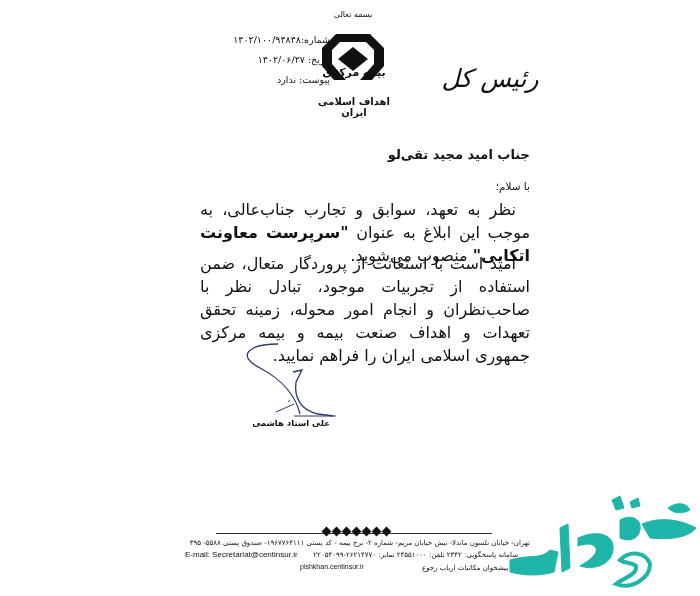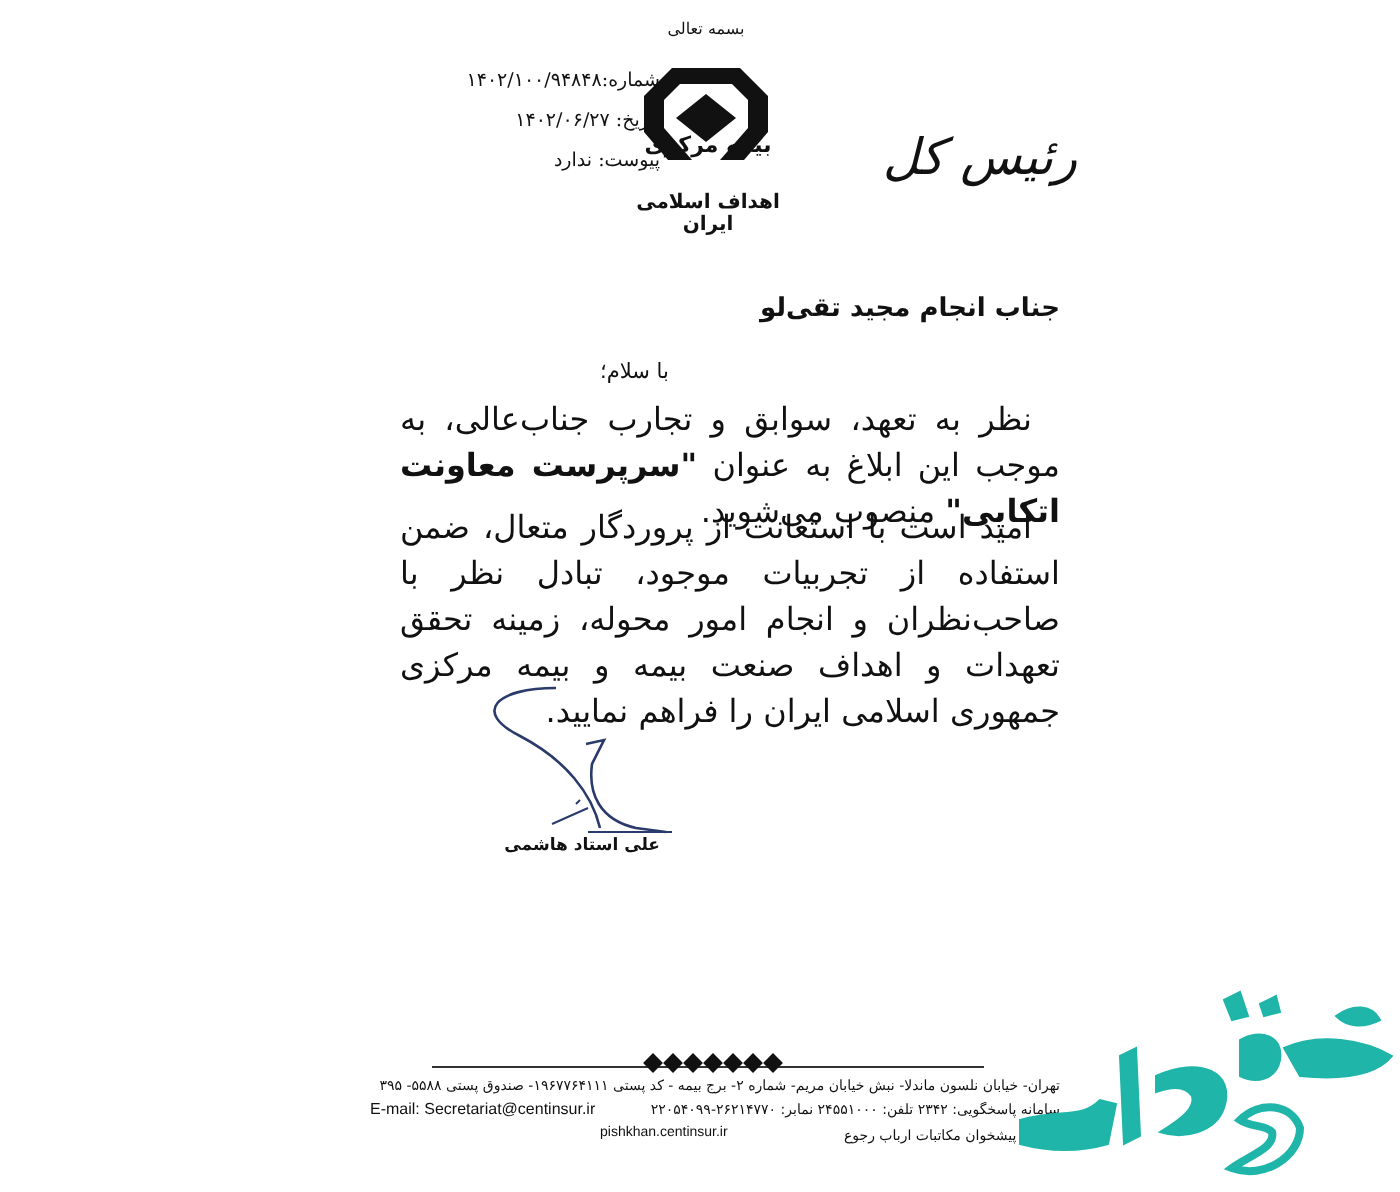--- a/index.html
+++ b/index.html
@@ -10,21 +10,21 @@
     .abs { position: absolute; }
     .rtl { direction: rtl; unicode-bidi: plaintext; }
     .basmala { left: 320px; top: 10px; width: 66px; text-align: center; font-size: 8px; }
     .meta { left: 190px; width: 140px; text-align: right; font-size: 9.5px; direction: rtl; }
     .meta .lbl { font-family: "DejaVu Serif", serif; margin-top: 41px; }
     .logo { left: 322px; top: 34px; width: 62px; height: 46px; }
     .logo-text { left: 306px; width: 96px; text-align: center; font-weight: bold; direction: rtl; }
     .title-script { left: 440px; top: 40px; width: 100px; text-align: center; font-family: "DejaVu Serif", serif; font-style: italic; font-size: 25px; direction: rtl; margin-top: 24px; }
     .body-text { left: 200px; width: 330px; direction: rtl; text-align: justify; font-family: "DejaVu Sans", sans-serif; font-size: 16px; line-height: 23px; }
     .addressee { left: 280px; top: 147px; width: 250px; direction: rtl; text-align: right; font-weight: bold; font-size: 13px; }
-    .salam { left: 300px; top: 180px; width: 230px; direction: rtl; text-align: left; font-size: 10.5px; }
+    .salam { left: 300px; top: 180px; width: 230px; direction: rtl; text-align: right; font-size: 10.5px; }
     .p1 { top: 198px; }
     .p2 { top: 252px; }
     .indent { display: inline-block; width: 14px; }
     b.em { font-weight: bold; }
     .signature { left: 238px; top: 342px; width: 110px; height: 80px; }
     .signer { left: 240px; top: 418px; width: 90px; font-size: 8.5px; direction: rtl; font-weight: bold; }
     .sep { left: 216px; top: 533px; width: 276px; height: 1px; background: #333; }
     .diamonds { left: 322px; top: 528px; display: flex; gap: 1px; }
     .diamond { width: 7px; height: 7px; background: #111; transform: rotate(45deg); margin: 0 1px; }
     .footer { right: 195px; width: 340px; font-size: 7px; direction: rtl; text-align: right; white-space: nowrap; overflow: hidden; }
@@ -53,21 +53,21 @@
 <svg class="abs logo" viewBox="0 0 62 46">
   <polygon points="14,0 48,0 62,14 62,32 50,46 38,46 45,38 52,30 52,16 44,8 18,8 10,16 10,30 17,38 24,46 12,46 0,32 0,14" fill="#111"></polygon>
   <polygon points="18,11 44,11 49,16 49,30 42,38 20,38 13,30 13,16" fill="#fff"></polygon>
   <polygon points="31,13 46,25 31,37 16,25" fill="#111"></polygon>
 </svg>
 <div class="abs logo-text" style="top:66px; font-size:11px;">بیمه مرکزی</div>
 <div class="abs logo-text" style="top:96px; font-size:10px;">اهداف اسلامی ایران</div>
 
 <div class="abs title-script">رئیس کل</div>
 
-<div class="abs addressee">جناب انجام مجید تقی‌لو</div>
+<div class="abs addressee">جناب امید مجید تقی‌لو</div>
 <div class="abs salam">با سلام؛</div>
 
 <div class="abs body-text p1">
   <span class="indent"></span><span>نظر به تعهد، سوابق و تجارب جناب‌عالی، به موجب این ابلاغ به عنوان </span><b class="em">"سرپرست معاونت اتکایی"</b><span> منصوب می‌شوید.</span>
 </div>
 
 <div class="abs body-text p2">
   <span class="indent"></span><span>امید است با استعانت از پروردگار متعال، ضمن استفاده از تجربیات موجود، تبادل نظر با صاحب‌نظران و انجام امور محوله، زمینه تحقق تعهدات و اهداف صنعت بیمه و بیمه مرکزی جمهوری اسلامی ایران را فراهم نمایید.</span>
 </div>
 
@@ -85,21 +85,21 @@
   <div class="diamond"></div>
   <div class="diamond"></div>
   <div class="diamond"></div>
   <div class="diamond"></div>
   <div class="diamond"></div>
   <div class="diamond"></div>
   <div class="diamond"></div>
 </div>
 
 <div class="abs footer footer-line1" style="right:170px; width:340px;">تهران- خیابان نلسون ماندلا- نبش خیابان مریم- شماره ۲- برج بیمه - کد پستی ۱۹۶۷۷۶۴۱۱۱- صندوق پستی ۵۵۸۸- ۱۹۳۹۵</div>
-<div class="abs footer footer-line2" style="right:170px; width:230px;">سامانه پاسخگویی: ۲۳۴۲ تلفن: ۲۴۵۵۱۰۰۰ نمابر: ۲۶۲۱۴۷۷۰-۲۲۰۵۴۰۹۹</div>
+<div class="abs footer footer-line2" style="right:182px; width:230px;">سامانه پاسخگویی: ۲۳۴۲ تلفن: ۲۴۵۵۱۰۰۰ نمابر: ۲۶۲۱۴۷۷۰-۲۲۰۵۴۰۹۹</div>
 <a class="email">E-mail: Secretariat@centinsur.ir</a>
 <div class="abs footer footer-line3" style="right:170px; width:160px;">سامانه پیشخوان مکاتبات ارباب رجوع</div>
 <a class="site">pishkhan.centinsur.ir</a>
 
 <svg class="abs watermark" viewBox="0 0 200 116">
   <g fill="#1fb5a8" stroke="#1fb5a8">
     <path d="M10,80 C30,74 40,80 50,70 L58,72 L54,92 C40,96 25,96 10,92 Z"></path>
     <path d="M60,48 L68,44 L70,88 L62,92 Z"></path>
     <path d="M78,58 C100,48 118,56 112,74 C108,86 92,90 80,86 C90,80 98,74 96,68 C92,62 84,64 78,66 Z"></path>
     <path d="M120,40 C130,34 142,38 140,50 C138,60 128,62 120,58 Z"></path>

